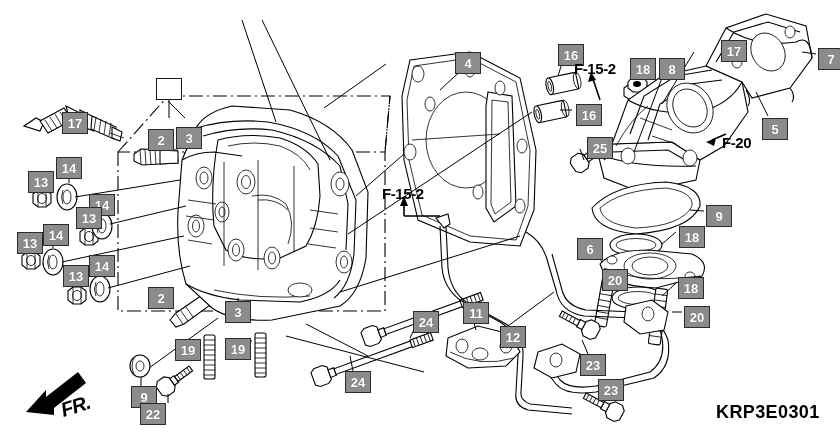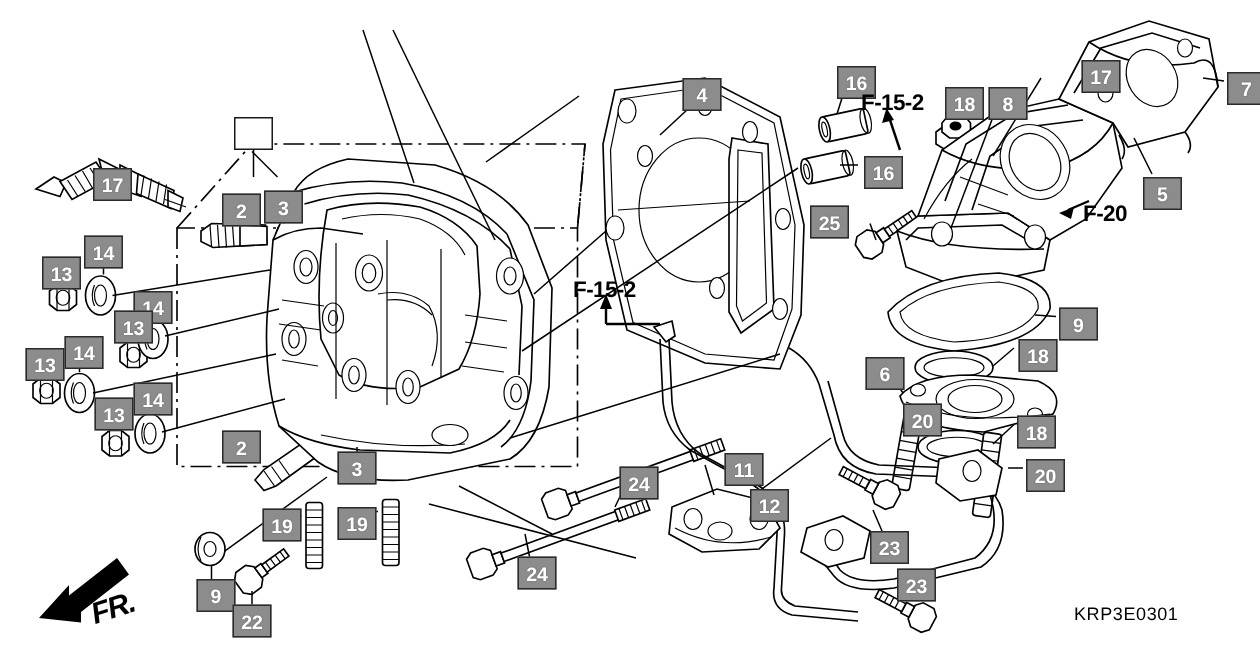--- a/index.html
+++ b/index.html
@@ -19,23 +19,23 @@
     box-sizing:border-box;letter-spacing:0px;
     text-shadow:0 0 1px rgba(0,0,0,.35);
   }
   .badge.empty{background:#ffffff;border:1px solid #1a1a1a;}
   .ref{
     position:absolute;color:#000;font-weight:bold;
     font-family:"Liberation Sans",sans-serif;
     font-size:15px;letter-spacing:-0.4px;white-space:nowrap;
   }
   .partno{
-    position:absolute;color:#000;font-weight:normal;
+    position:absolute;color:#000;font-weight:bold;
     font-family:"Liberation Sans",sans-serif;
-    font-size:12px;letter-spacing:0.4px;white-space:nowrap;
+    font-size:18px;letter-spacing:0.4px;white-space:nowrap;
   }
   .frtext{
     position:absolute;color:#000;font-weight:bold;font-style:italic;
     font-family:"Liberation Sans",sans-serif;
     font-size:20px;letter-spacing:-1px;white-space:nowrap;
     transform:rotate(-18deg);transform-origin:left top;
   }
 </style>
 </head>
 <body>
@@ -468,41 +468,41 @@
       <div class="badge" style="left: 76px; top: 207px;">13</div>
       <div class="badge" style="left: 43px; top: 224px;">14</div>
       <div class="badge" style="left: 17px; top: 232px;">13</div>
       <div class="badge" style="left: 89px; top: 255px;">14</div>
       <div class="badge" style="left: 63px; top: 265px;">13</div>
       <div class="badge" style="left: 148px; top: 287px;">2</div>
       <div class="badge" style="left: 225px; top: 301px;">3</div>
       <div class="badge" style="left: 175px; top: 339px;">19</div>
       <div class="badge" style="left: 225px; top: 338px;">19</div>
       <div class="badge" style="left: 131px; top: 386px;">9</div>
-      <div class="badge" style="left: 155px; top: 403px;">22</div>
+      <div class="badge" style="left: 140px; top: 403px;">22</div>
       <div class="badge" style="left: 455px; top: 52px;">4</div>
       <div class="badge" style="left: 558px; top: 44px;">16</div>
       <div class="badge" style="left: 576px; top: 104px;">16</div>
-      <div class="badge" style="left: 540px; top: 137px;">25</div>
+      <div class="badge" style="left: 587px; top: 137px;">25</div>
       <div class="badge" style="left: 630px; top: 58px;">18</div>
       <div class="badge" style="left: 659px; top: 58px;">8</div>
       <div class="badge" style="left: 721px; top: 40px;">17</div>
       <div class="badge" style="left: 818px; top: 48px;">7</div>
       <div class="badge" style="left: 762px; top: 118px;">5</div>
       <div class="badge" style="left: 706px; top: 205px;">9</div>
       <div class="badge" style="left: 679px; top: 226px;">18</div>
       <div class="badge" style="left: 577px; top: 238px;">6</div>
       <div class="badge" style="left: 678px; top: 277px;">18</div>
       <div class="badge" style="left: 602px; top: 269px;">20</div>
       <div class="badge" style="left: 684px; top: 306px;">20</div>
       <div class="badge" style="left: 580px; top: 354px;">23</div>
       <div class="badge" style="left: 598px; top: 379px;">23</div>
       <div class="badge" style="left: 413px; top: 311px;">24</div>
       <div class="badge" style="left: 345px; top: 371px;">24</div>
-      <div class="badge" style="left: 463px; top: 302px; margin-left: 20px;">11</div>
+      <div class="badge" style="left: 463px; top: 302px;">11</div>
       <div class="badge" style="left: 500px; top: 326px;">12</div>
       <div class="badge empty" style="left: 156px; top: 78px;"></div>
     </div>
 
   <div id="refs">
       <div class="ref" style="left: 382px; top: 185px;">F-15-2</div>
       <div class="ref" style="left: 574px; top: 60px;">F-15-2</div>
       <div class="ref" style="left: 722px; top: 134px;">F-20</div>
     </div>
 

